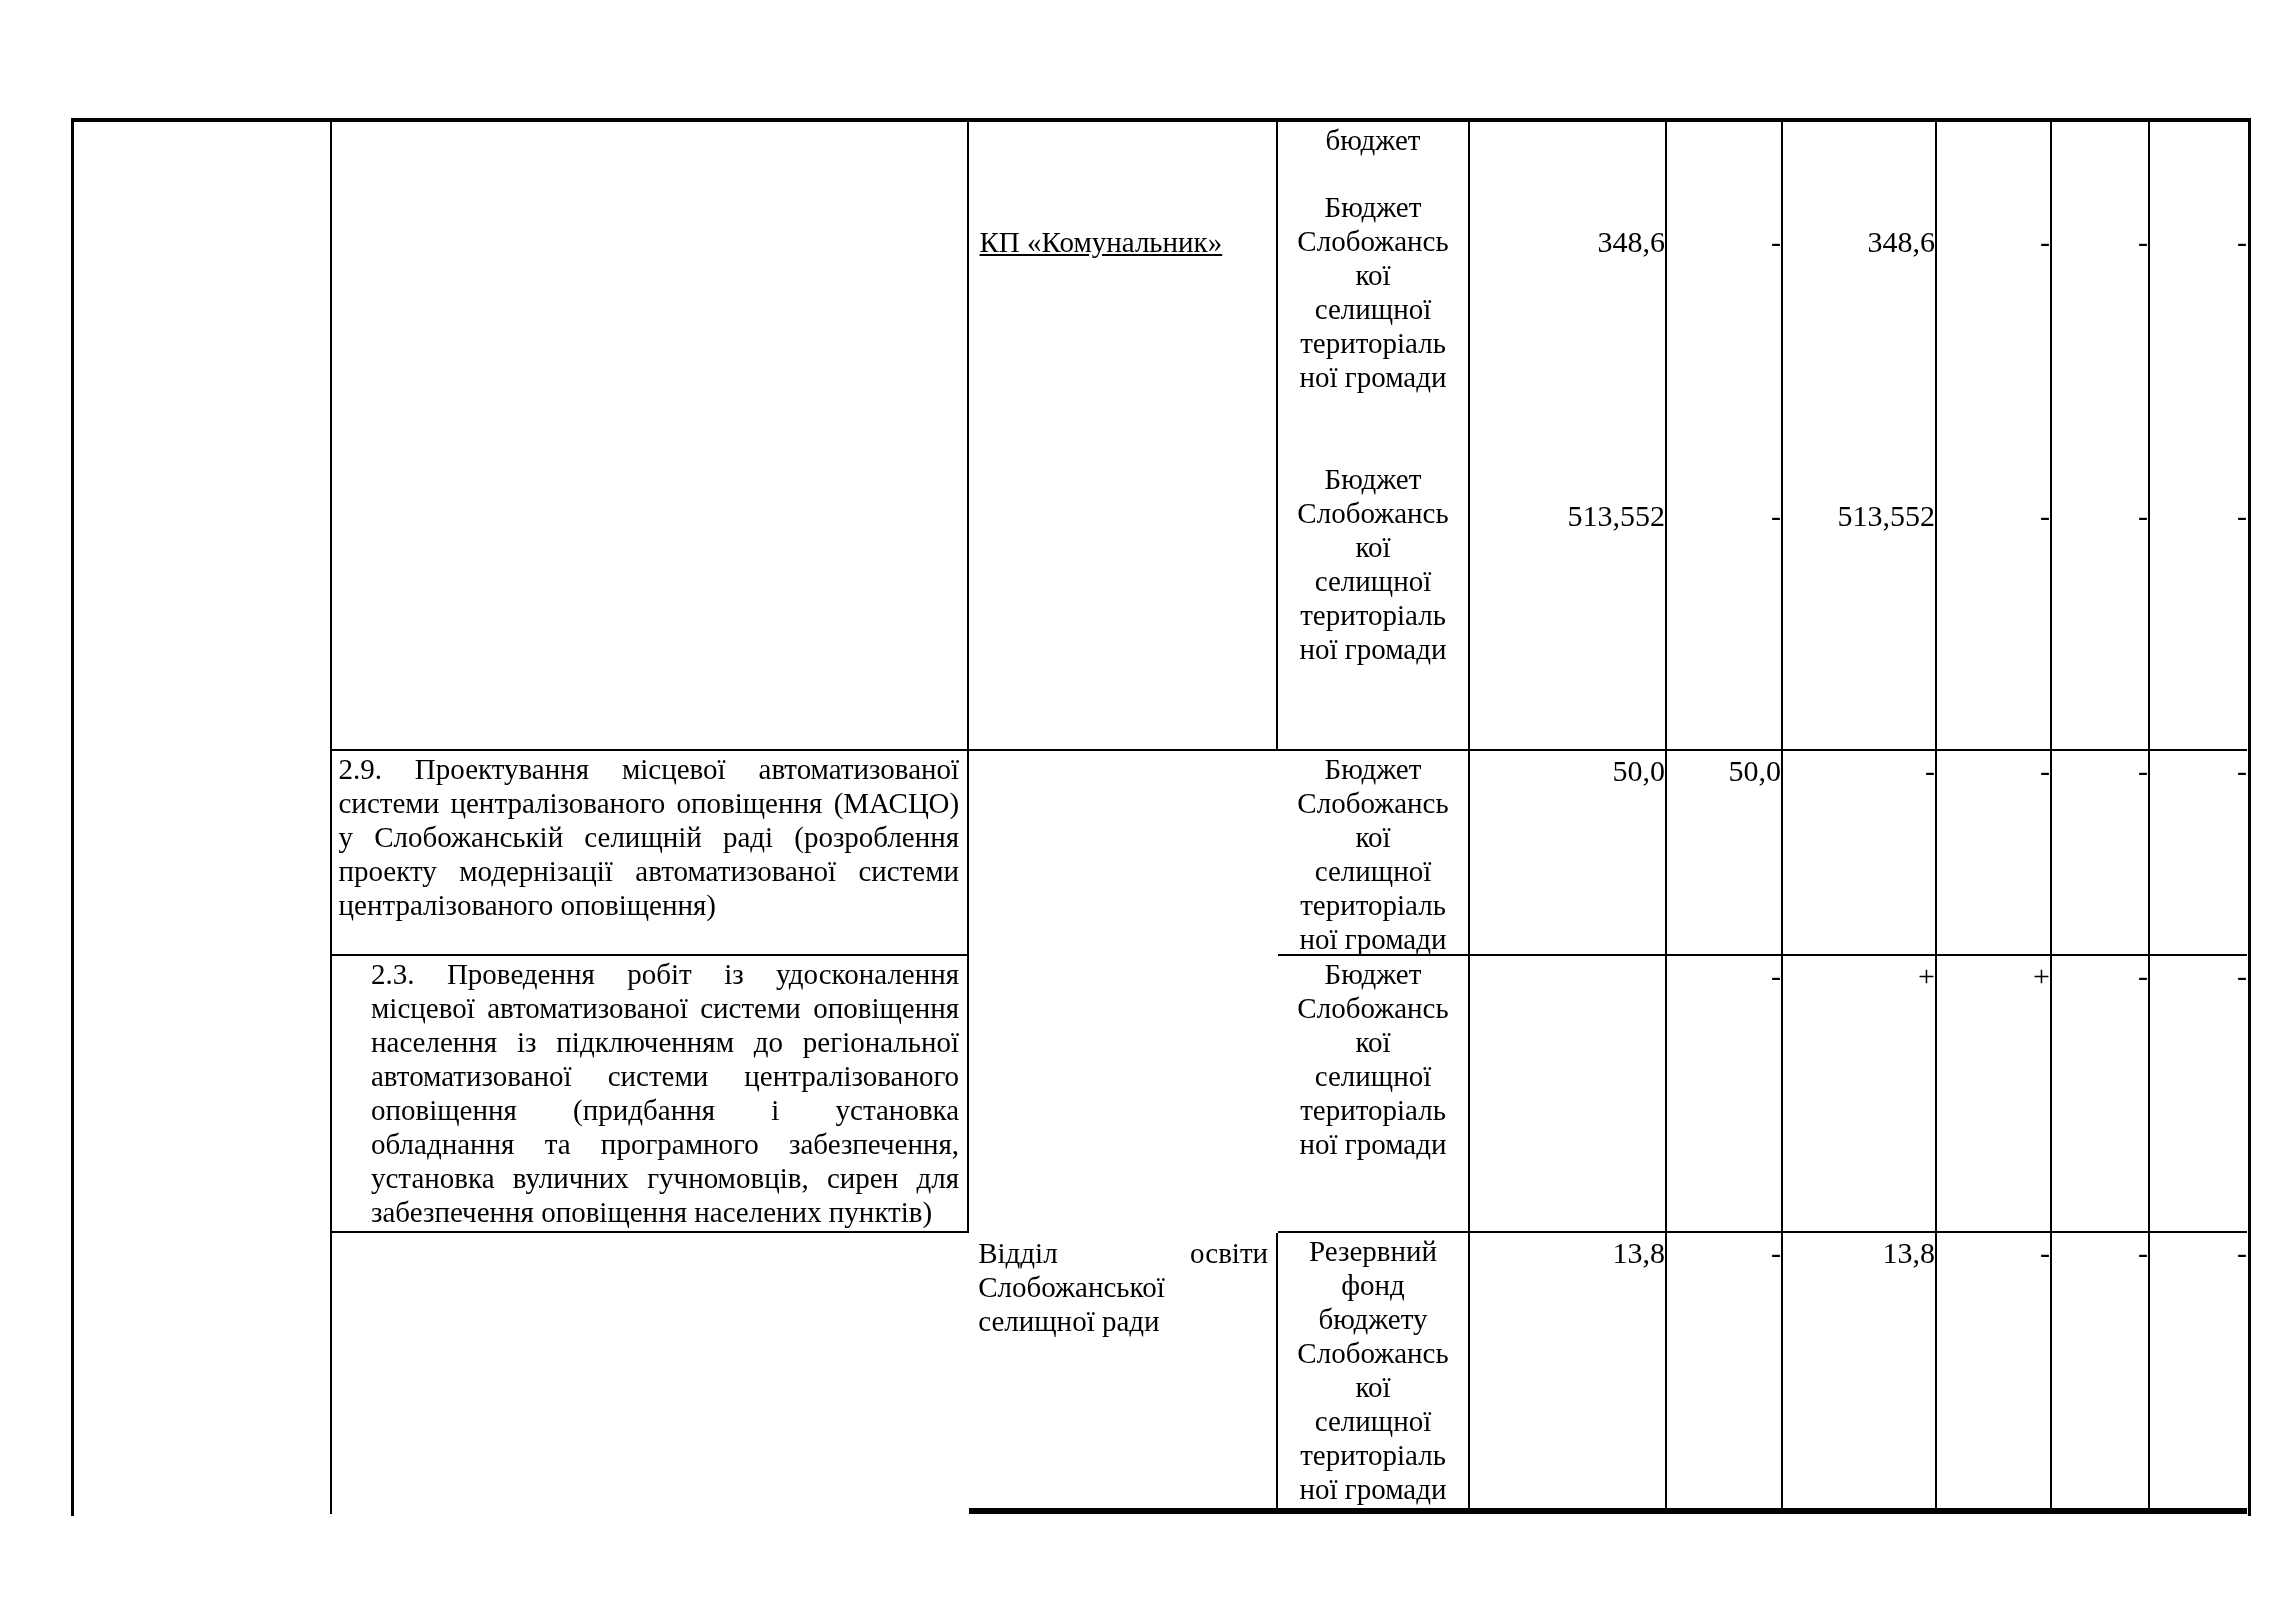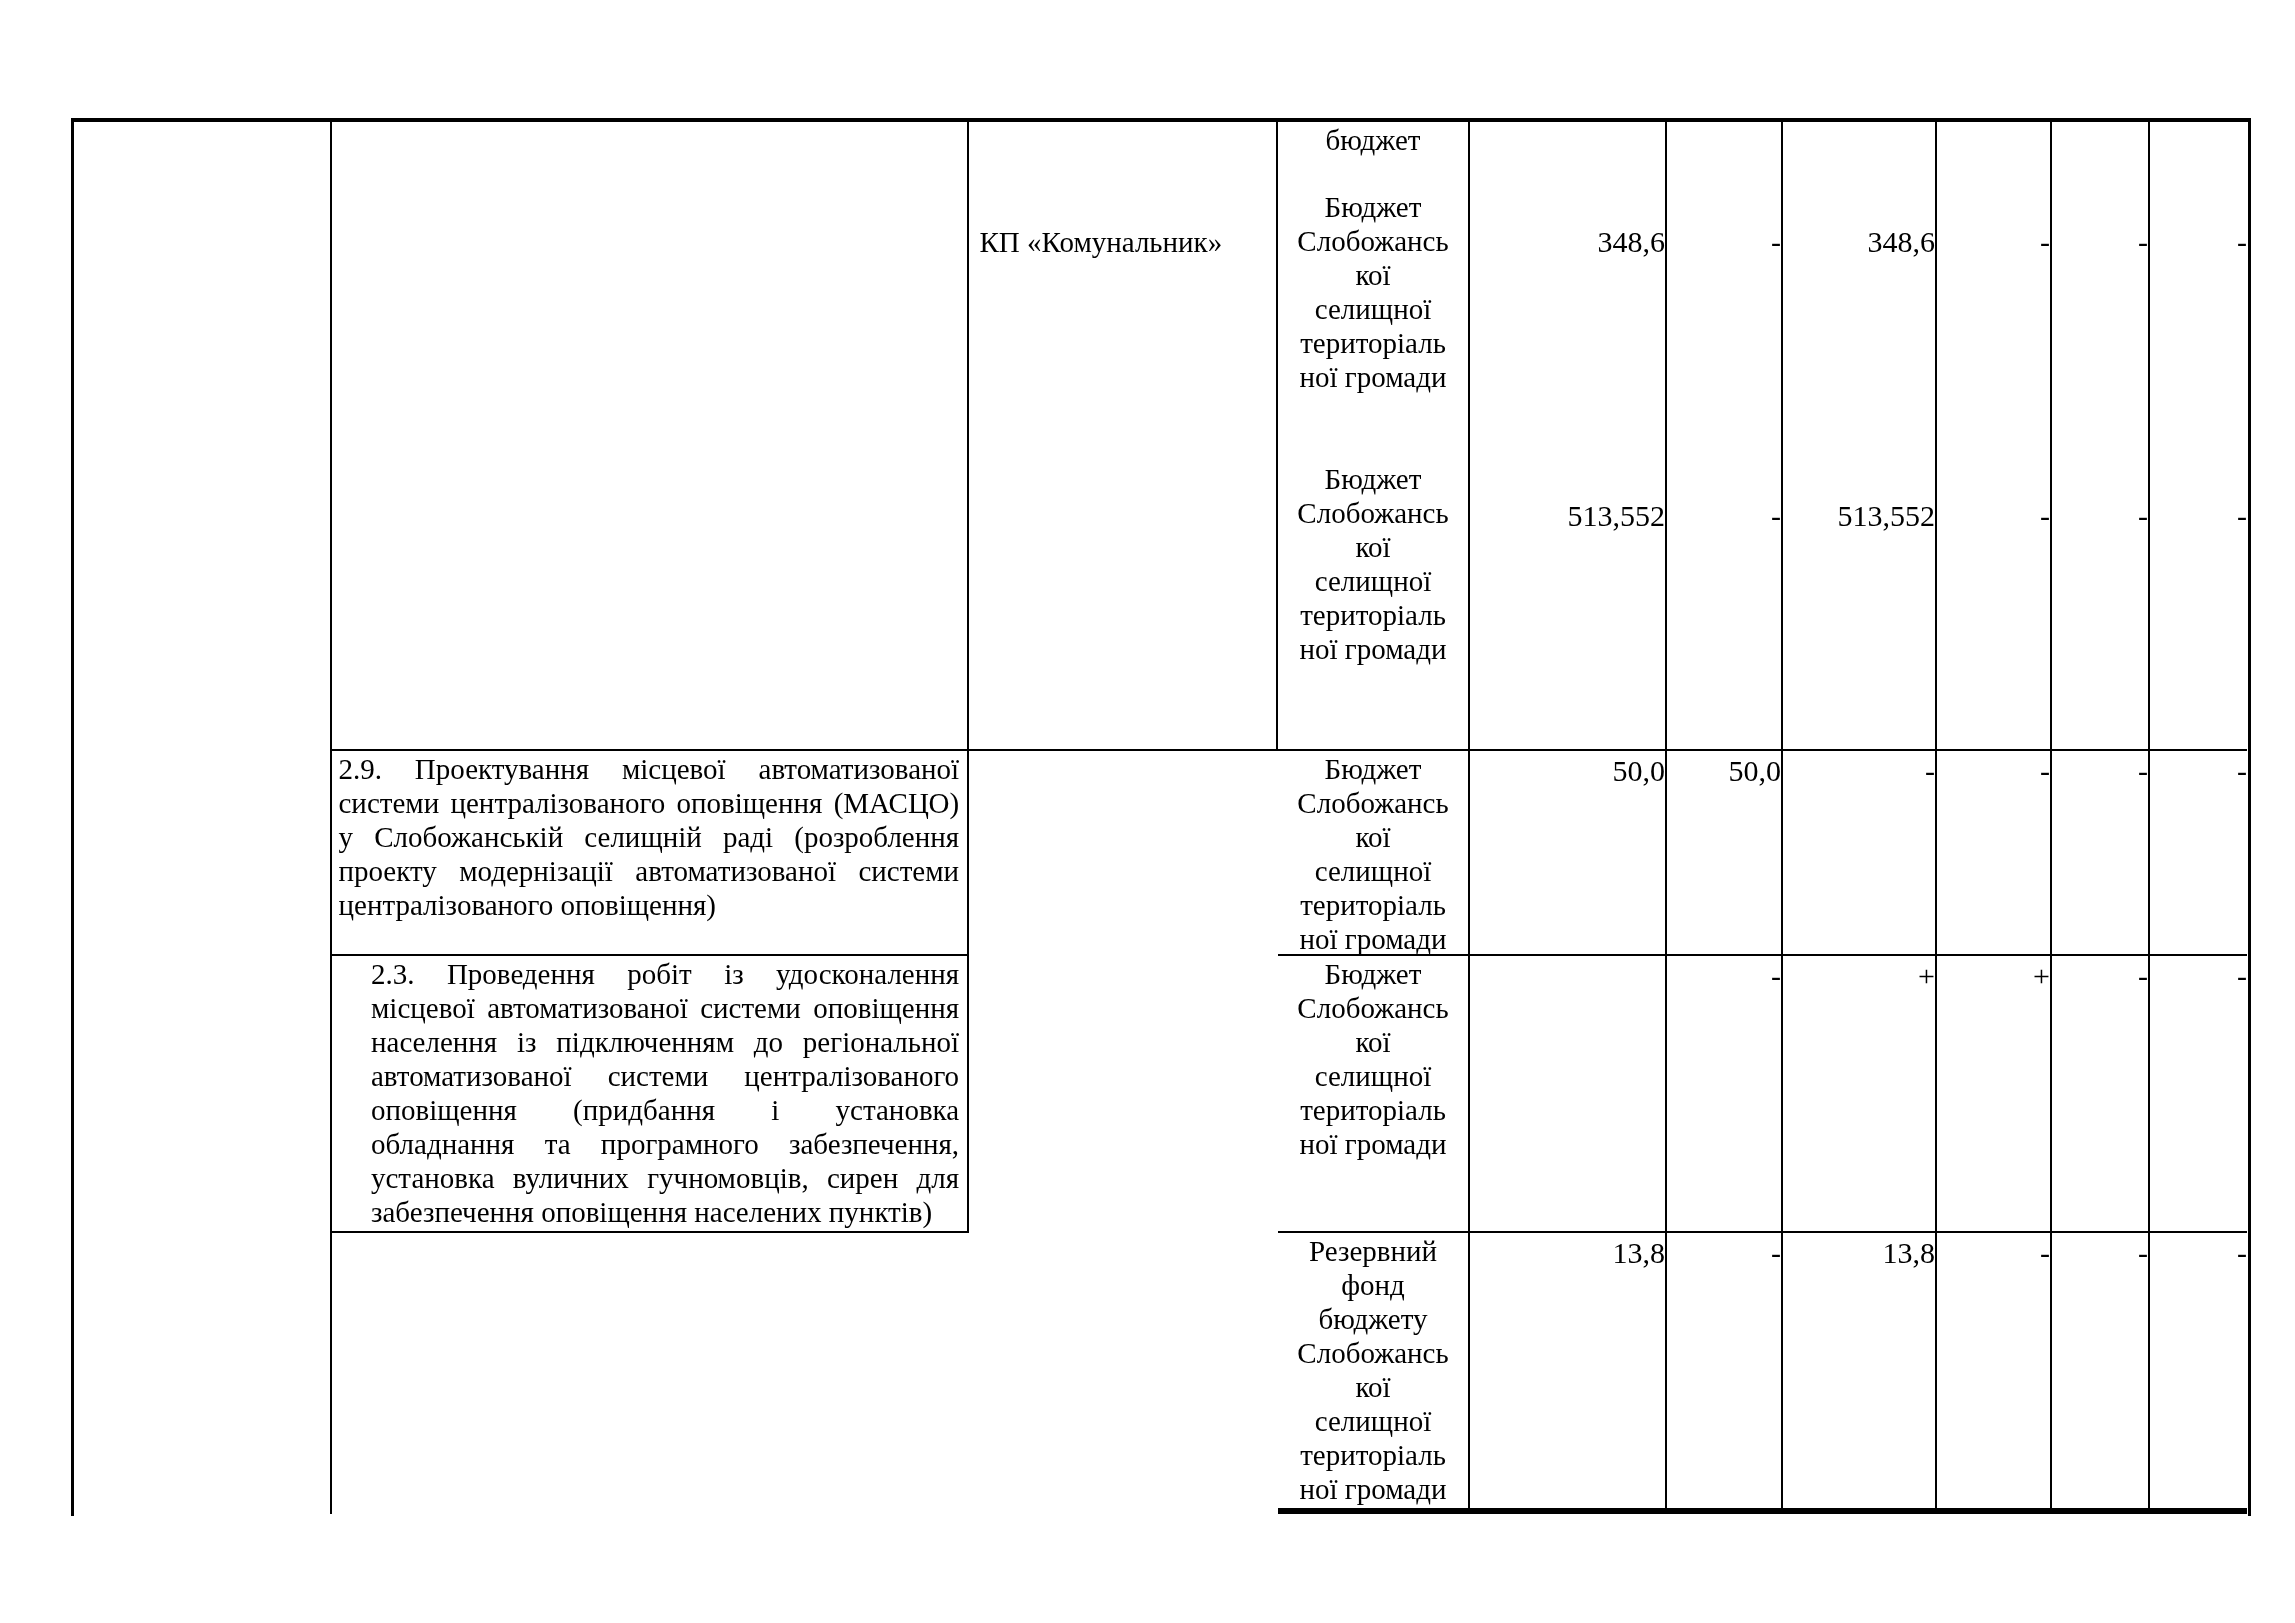--- a/index.html
+++ b/index.html
@@ -64,21 +64,21 @@
 <body>
 
 <div class="page">
   <div class="tbl">
 
     <div class="cell br" style="grid-area:1/1/5/2;"></div>
 
     <div class="cell br bb" style="grid-area:1/2/2/3;"></div>
 
     <div class="cell br bb" style="grid-area:1/3/2/4;">
-      <div class="tb resp-line pos-a" style="font-size:29px;line-height:34px;">КП «Комунальник»</div>
+      <div class="tb resp-line pos-a" style="font-size:29px;line-height:34px;text-decoration:underline;">КП «Комунальник»</div>
     </div>
 
     <div class="cell br bb" style="grid-area:1/4/2/5;">
       <div class="tb budget frag" style="font-size:29px;line-height:34px;text-align:center;">бюджет</div>
       <div class="tb budget blk1" style="font-size:29px;line-height:34px;text-align:center;white-space:pre-line;">Бюджет
 Слобожансь
 кої
 селищної
 територіаль
 ної громади</div>
@@ -137,20 +137,21 @@
 селищної
 територіаль
 ної громади</div>
     <div class="cell br bb num" style="grid-area:3/5/4/6;"></div>
     <div class="cell br bb num" style="grid-area:3/6/4/7;">-</div>
     <div class="cell br bb num" style="grid-area:3/7/4/8;">+</div>
     <div class="cell br bb num" style="grid-area:3/8/4/9;">+</div>
     <div class="cell br bb num" style="grid-area:3/9/4/10;">-</div>
     <div class="cell bb num" style="grid-area:3/10/4/11;">-</div>
 
+    <div class="cell br bbt resp" style="grid-area:4/3/5/4;">Відділ освіти Слобожанської селищної ради</div>
     <div class="cell br bbt budget" style="grid-area:4/4/5/5;">Резервний
 фонд
 бюджету
 Слобожансь
 кої
 селищної
 територіаль
 ної громади</div>
     <div class="cell br bbt num" style="grid-area:4/5/5/6;">13,8</div>
     <div class="cell br bbt num" style="grid-area:4/6/5/7;">-</div>

